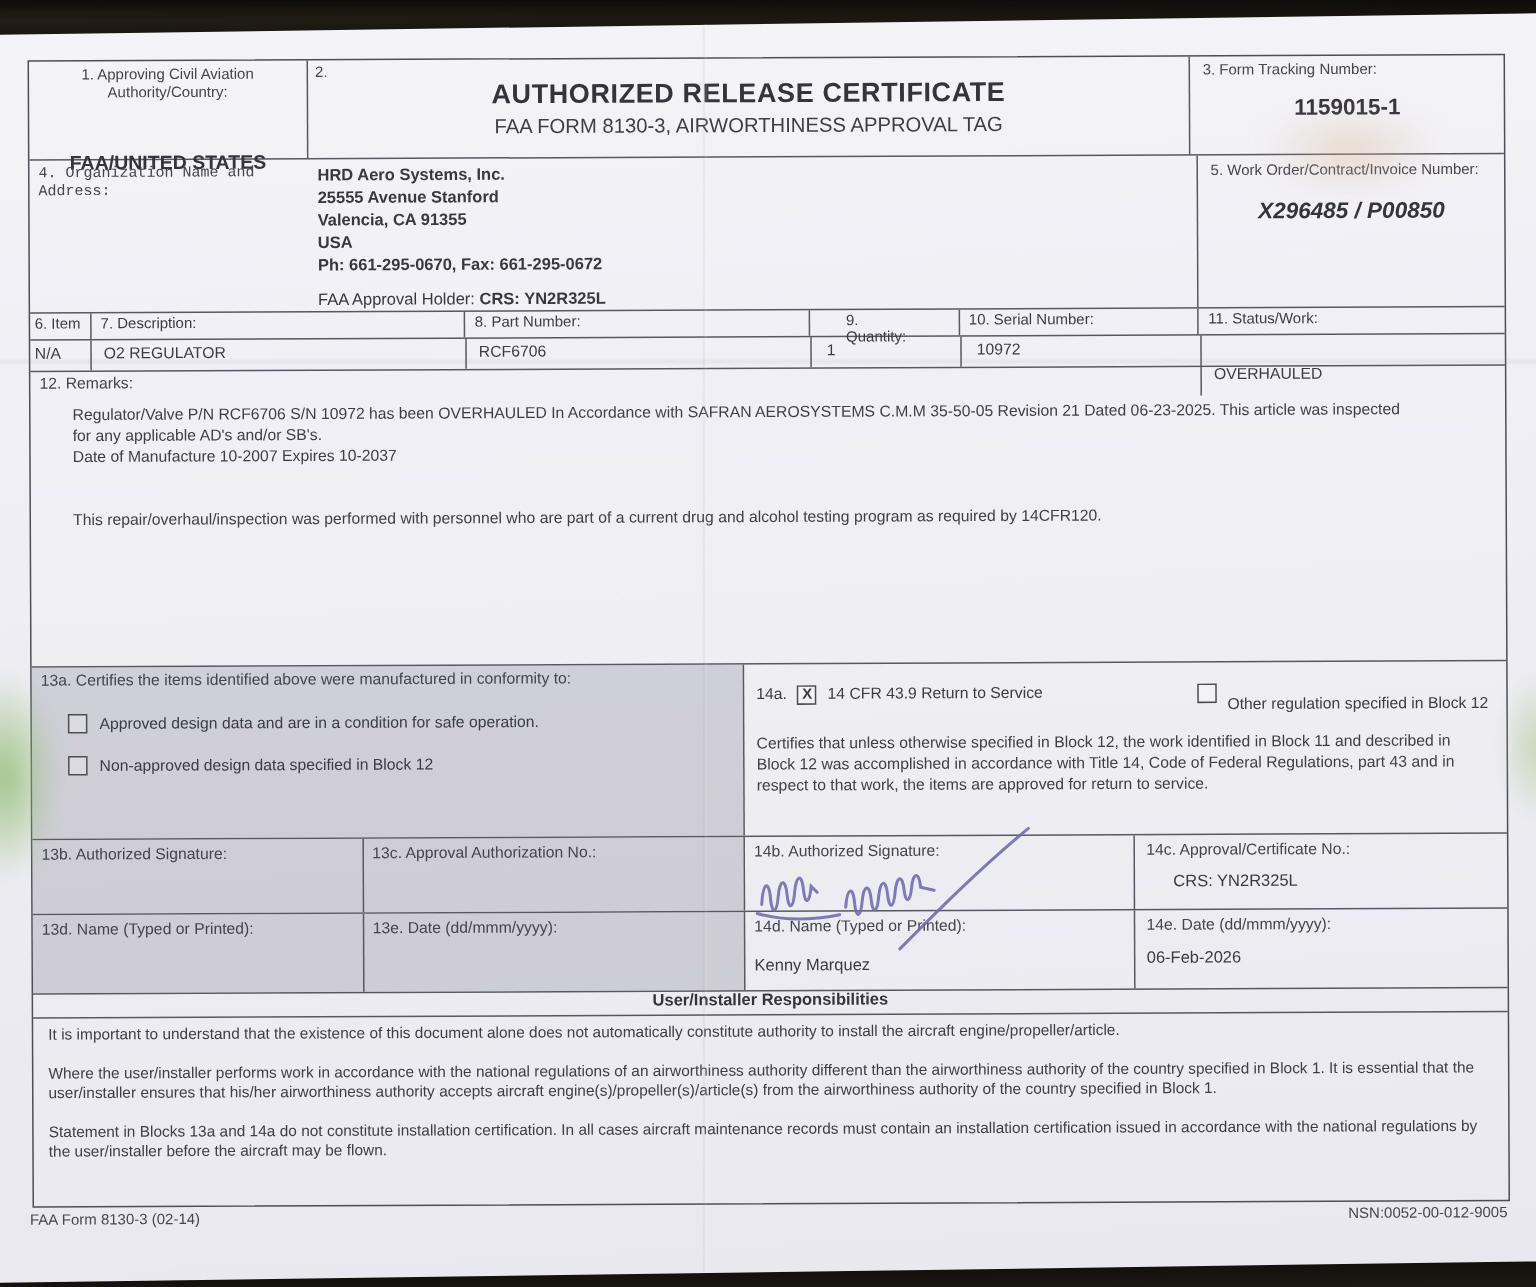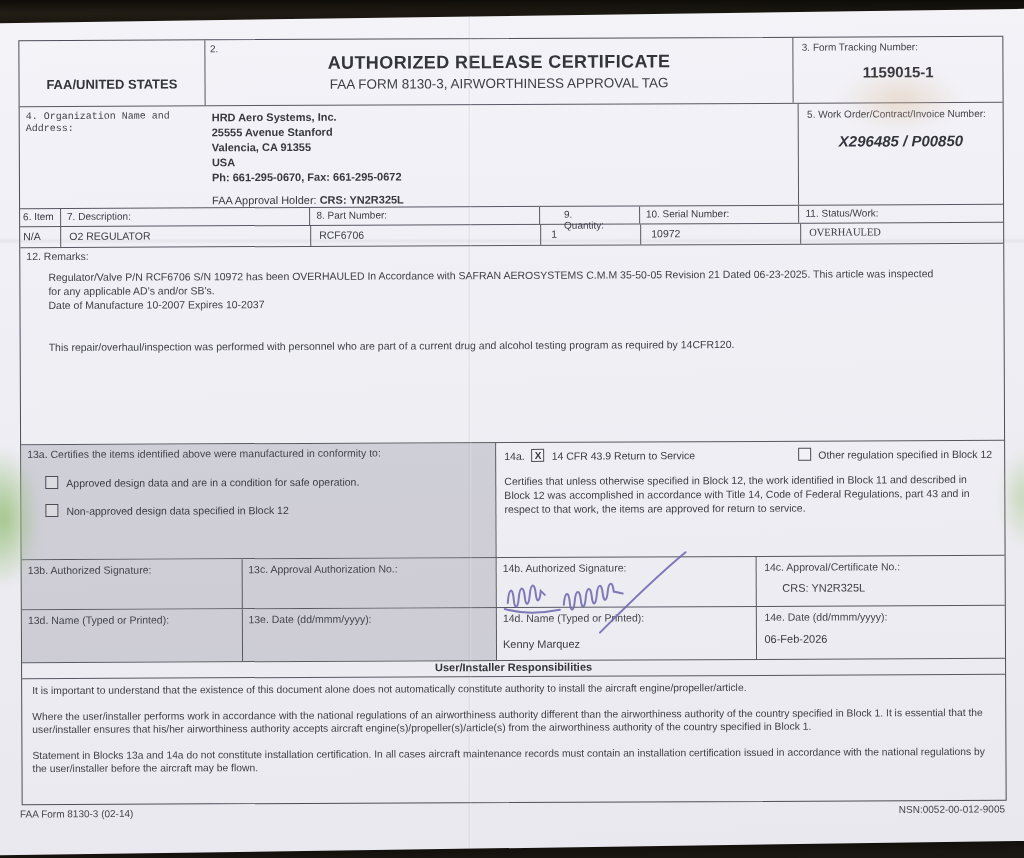--- a/index.html
+++ b/index.html
@@ -38,20 +38,21 @@
 </head>
 <body>
 
 <div class="stage">
   <div class="paper"></div>
 
   <div class="form">
 
     <div class="r" style="height:65px;">
       <div class="c" style="width:185px;padding:4px 6px;text-align:center;">
+        <div class="lab">1. Approving Civil Aviation Authority/Country:</div>
         <div class="val" style="font-size:13px;margin-top:32px;">FAA/UNITED STATES</div>
       </div>
       <div class="c" style="width:590px;">
         <div class="lab" style="position:absolute;left:5px;top:3px;">2.</div>
         <div style="text-align:center;padding-top:13px;">
           <div class="val" style="font-size:18px;letter-spacing:.4px;">AUTHORIZED RELEASE CERTIFICATE</div>
           <div style="font-size:13.5px;margin-top:3px;color:#3e3e46;">FAA FORM 8130-3, AIRWORTHINESS APPROVAL TAG</div>
         </div>
       </div>
       <div class="c" style="width:210px;padding:4px 8px;">
@@ -91,21 +92,21 @@
       <div class="c" style="width:160px;padding:2px 6px;">10. Serial Number:</div>
       <div class="c" style="width:205px;padding:2px 6px;">11. Status/Work:</div>
     </div>
 
     <div class="r" style="height:21px;font-size:10.5px;">
       <div class="c" style="width:40px;padding:3px 3px;">N/A</div>
       <div class="c" style="width:250px;padding:3px 8px;">O2 REGULATOR</div>
       <div class="c" style="width:230px;padding:3px 8px;">RCF6706</div>
       <div class="c" style="width:100px;padding:3px 10px;">1</div>
       <div class="c" style="width:160px;padding:3px 10px;">10972</div>
-      <div class="c" style="width:183px;padding:3px 8px;font-family:Liberation Serif, serif;">OVERHAULED</div>
+      <div class="c" style="width:183px;padding:20px 8px;">OVERHAULED</div>
     </div>
 
     <div class="r" style="height:197px;">
       <div class="c" style="width:985px;padding:2px 6px;">
         <div class="lab" style="font-size:10.5px;">12. Remarks:</div>
         <div style="font-size:10.5px;line-height:14px;padding:8px 60px 0 22px;color:#3e3e46;">
           <div>Regulator/Valve P/N RCF6706 S/N 10972 has been OVERHAULED In Accordance with SAFRAN AEROSYSTEMS C.M.M 35-50-05 Revision 21 Dated 06-23-2025. This article was inspected for any applicable AD's and/or SB's.</div>
           <div>Date of Manufacture 10-2007 Expires 10-2037</div>
           <div style="margin-top:28px;">This repair/overhaul/inspection was performed with personnel who are part of a current drug and alcohol testing program as required by 14CFR120.</div>
         </div>
@@ -123,21 +124,21 @@
           <span class="cb"></span>
           <span>Non-approved design data specified in Block 12</span>
         </div>
       </div>
       <div class="c" style="width:510px;padding:6px 8px;">
         <div style="display:flex;align-items:center;gap:7px;font-size:10.5px;">
           <span>14a.</span>
           <span class="cb">X</span>
           <span>14 CFR 43.9 Return to Service</span>
           <span class="cb" style="margin-left:auto;"></span>
-          <span style="margin-right:4px;">Other regulation specified in Block 12</span>
+          <span style="margin-right:4px;margin-top:16px;">Other regulation specified in Block 12</span>
         </div>
         <div style="font-size:10.5px;line-height:14px;margin-top:12px;padding-right:14px;color:#3e3e46;">Certifies that unless otherwise specified in Block 12, the work identified in Block 11 and described in Block 12 was accomplished in accordance with Title 14, Code of Federal Regulations, part 43 and in respect to that work, the items are approved for return to service.</div>
       </div>
     </div>
 
     <div class="r" style="height:50px;">
       <div class="c shade" style="width:220px;padding:4px 6px;">
         <div class="lab" style="font-size:10.5px;">13b. Authorized Signature:</div>
       </div>
       <div class="c shade" style="width:255px;padding:4px 6px;">

